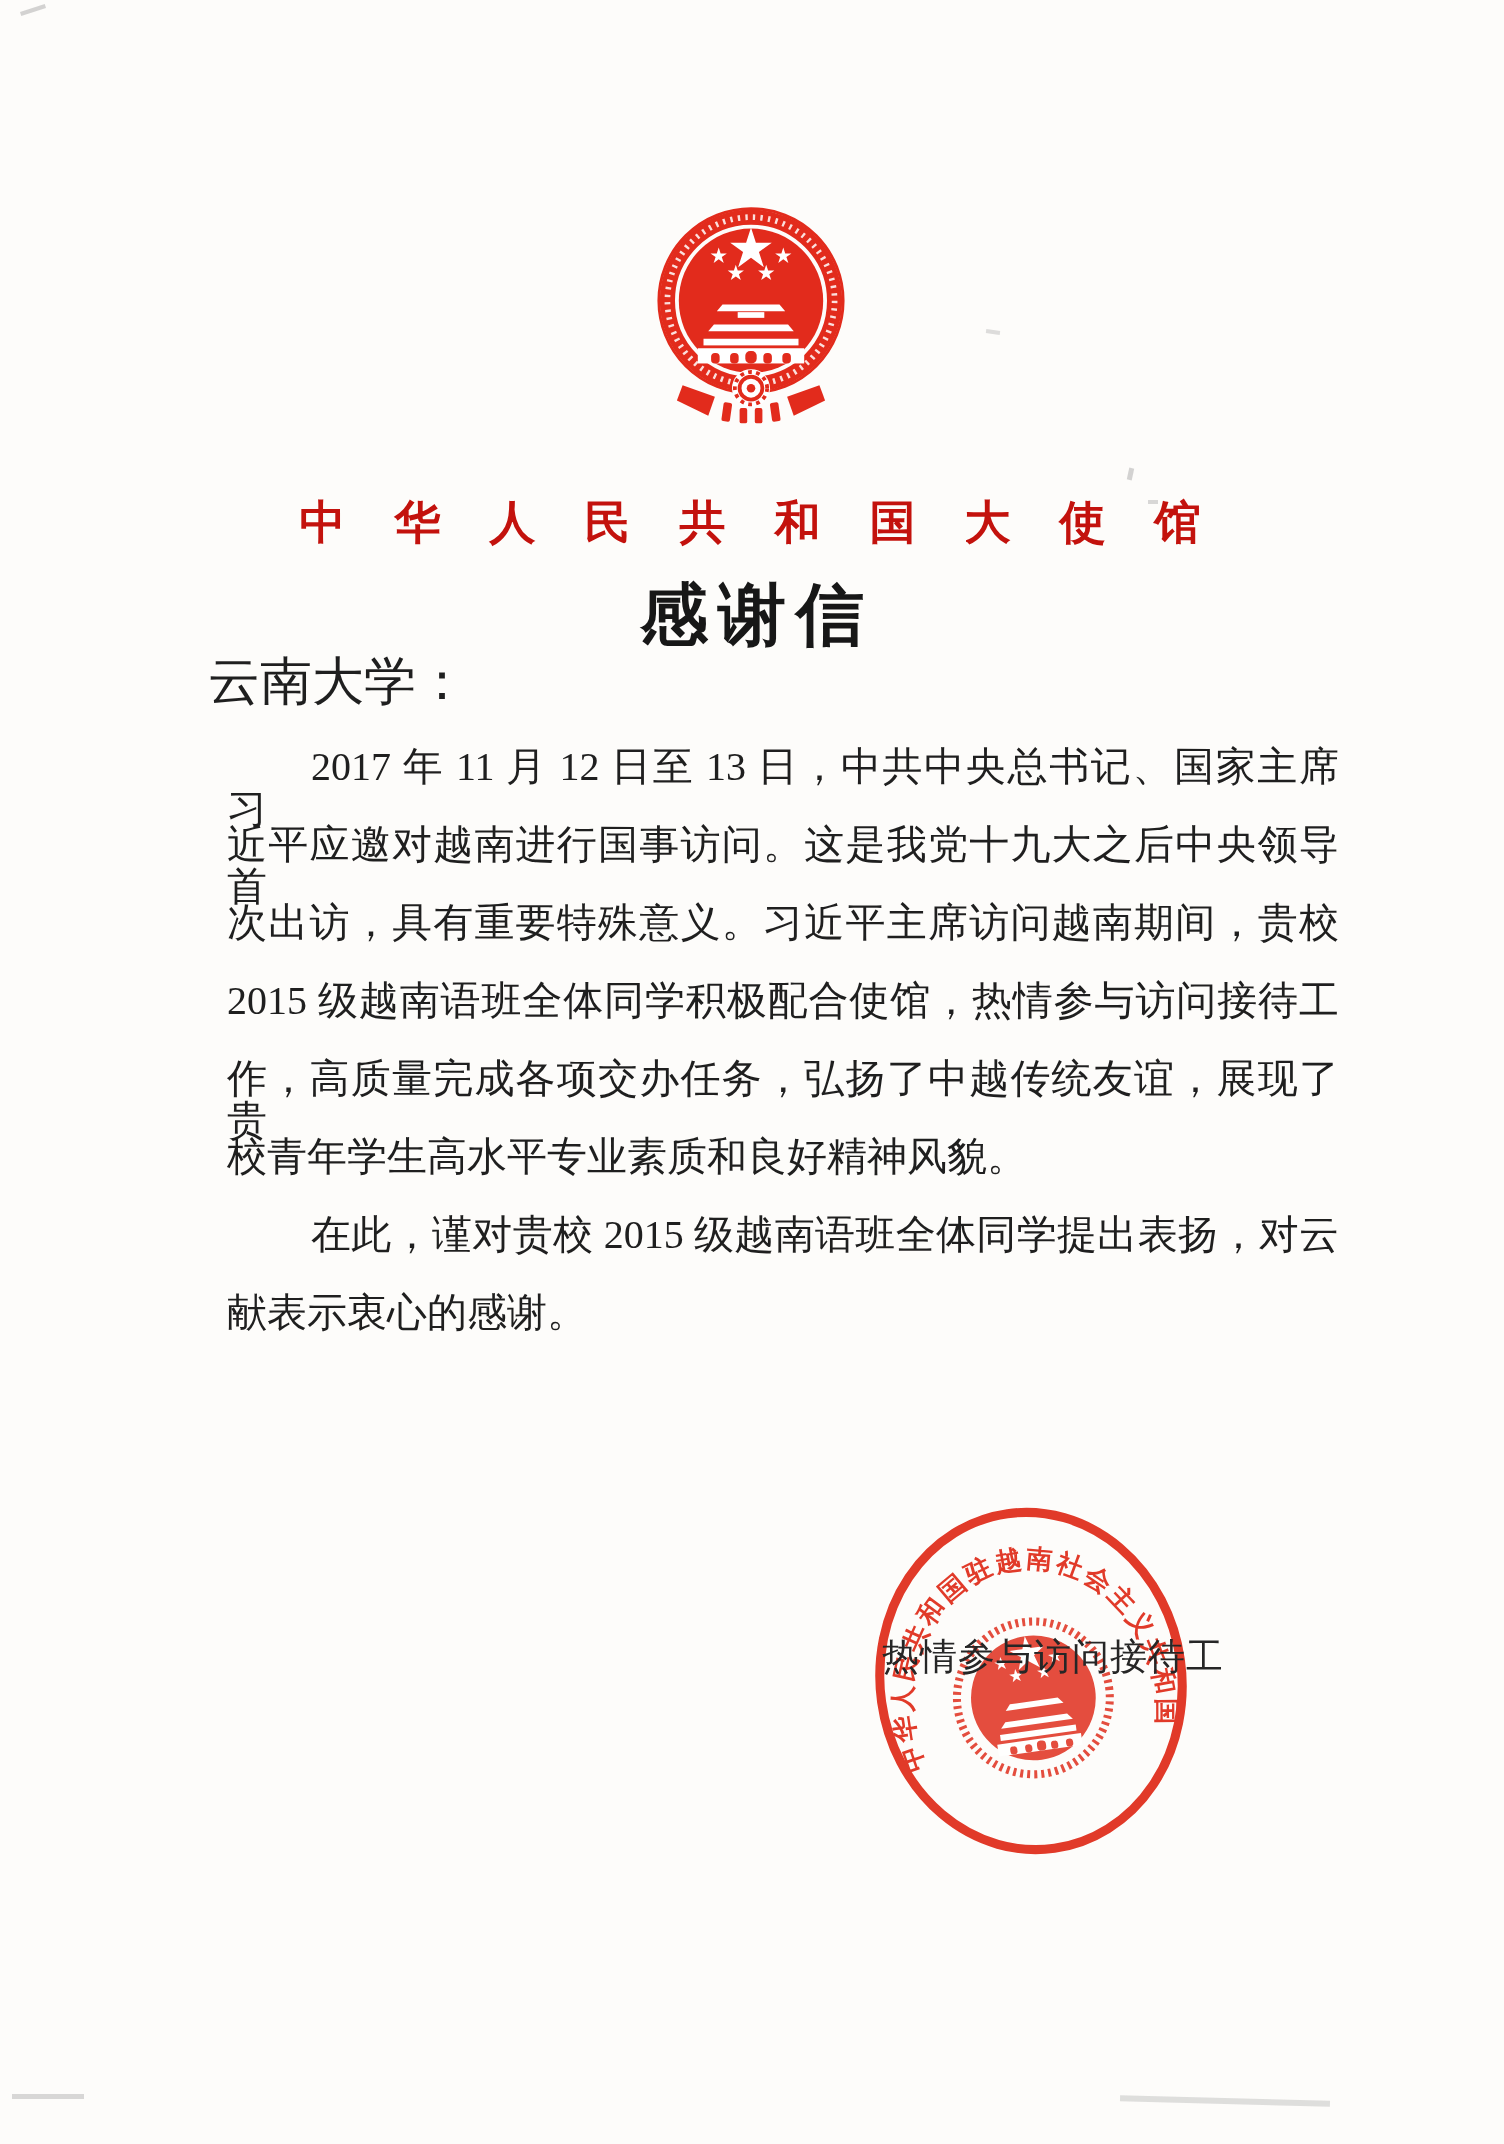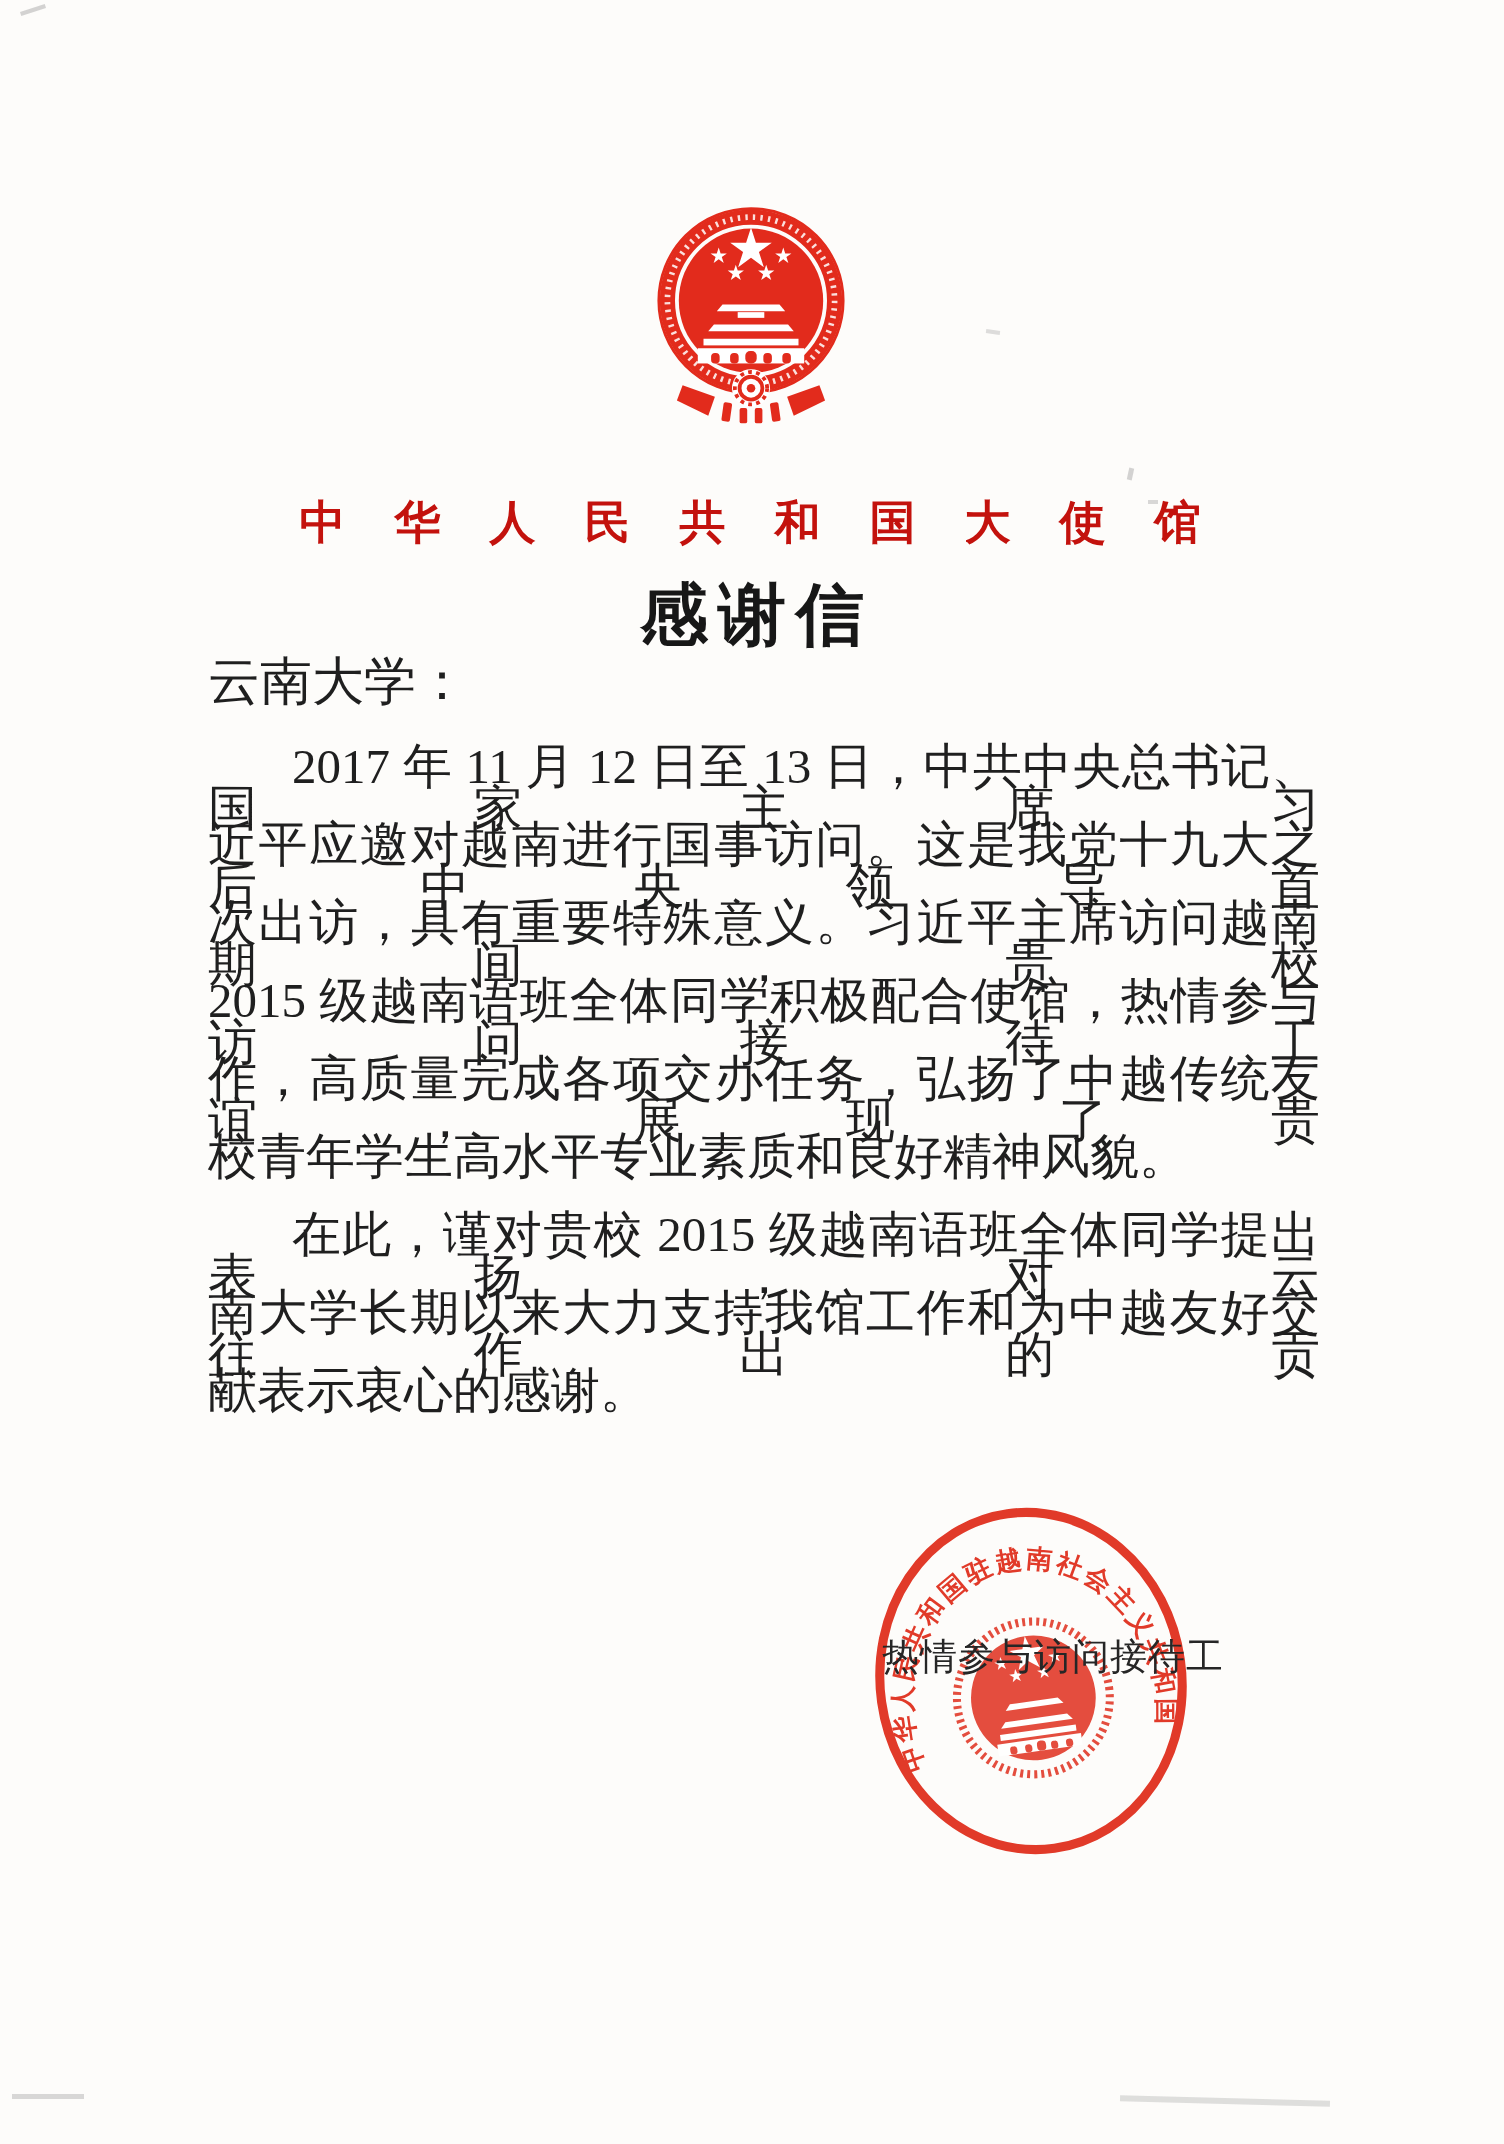--- a/index.html
+++ b/index.html
@@ -41,21 +41,21 @@
   
   .salutation{
     position:absolute;left:208px;top:660px;
     font-size:52px;line-height:44px;white-space:nowrap;
   }
   .body-text{
     position:absolute;left:208px;top:746px;width:1112px;
   }
   .line{
     height:40px;line-height:42px;margin-bottom:38px;
-    font-size:49px;white-space:nowrap;
+    font-size:40px;white-space:nowrap;margin-left:19px;
   }
   .line.full{
     white-space:normal;
     text-align:justify;text-align-last:justify;
     width:1112px;
   }
   .line.indent{text-indent:84px;}
 
   
   .signer{
@@ -144,21 +144,20 @@
   <div class="salutation">云南大学：</div>
 
   <div class="body-text">
     <div class="line full indent">2017 年 11 月 12 日至 13 日，中共中央总书记、国家主席习</div>
     <div class="line full">近平应邀对越南进行国事访问。这是我党十九大之后中央领导首</div>
     <div class="line full">次出访，具有重要特殊意义。习近平主席访问越南期间，贵校</div>
     <div class="line full">2015 级越南语班全体同学积极配合使馆，热情参与访问接待工</div>
     <div class="line full">作，高质量完成各项交办任务，弘扬了中越传统友谊，展现了贵</div>
     <div class="line">校青年学生高水平专业素质和良好精神风貌。</div>
     <div class="line full indent">在此，谨对贵校 2015 级越南语班全体同学提出表扬，对云</div>
-    <div class="line full">南大学长期以来大力支持我馆工作和为中越友好交往作出的贡</div>
     <div class="line">献表示衷心的感谢。</div>
   </div>
 
   <svg class="seal" viewBox="0 0 320 350" xmlns="http://www.w3.org/2000/svg">
     <defs>
       <path id="sealArc" d="M 46 252 A 122 140 0 1 1 274 252" fill="none"></path>
     </defs>
     <ellipse cx="160" cy="175" rx="150" ry="168" fill="none" stroke="#df2c1a" stroke-width="9"></ellipse>
     <text font-size="26" font-weight="700" fill="#df2c1a" letter-spacing="3" font-family="Liberation Serif, DejaVu Serif, serif">
       <textPath href="#sealArc" startOffset="6">中华人民共和国驻越南社会主义共和国大使馆</textPath>

